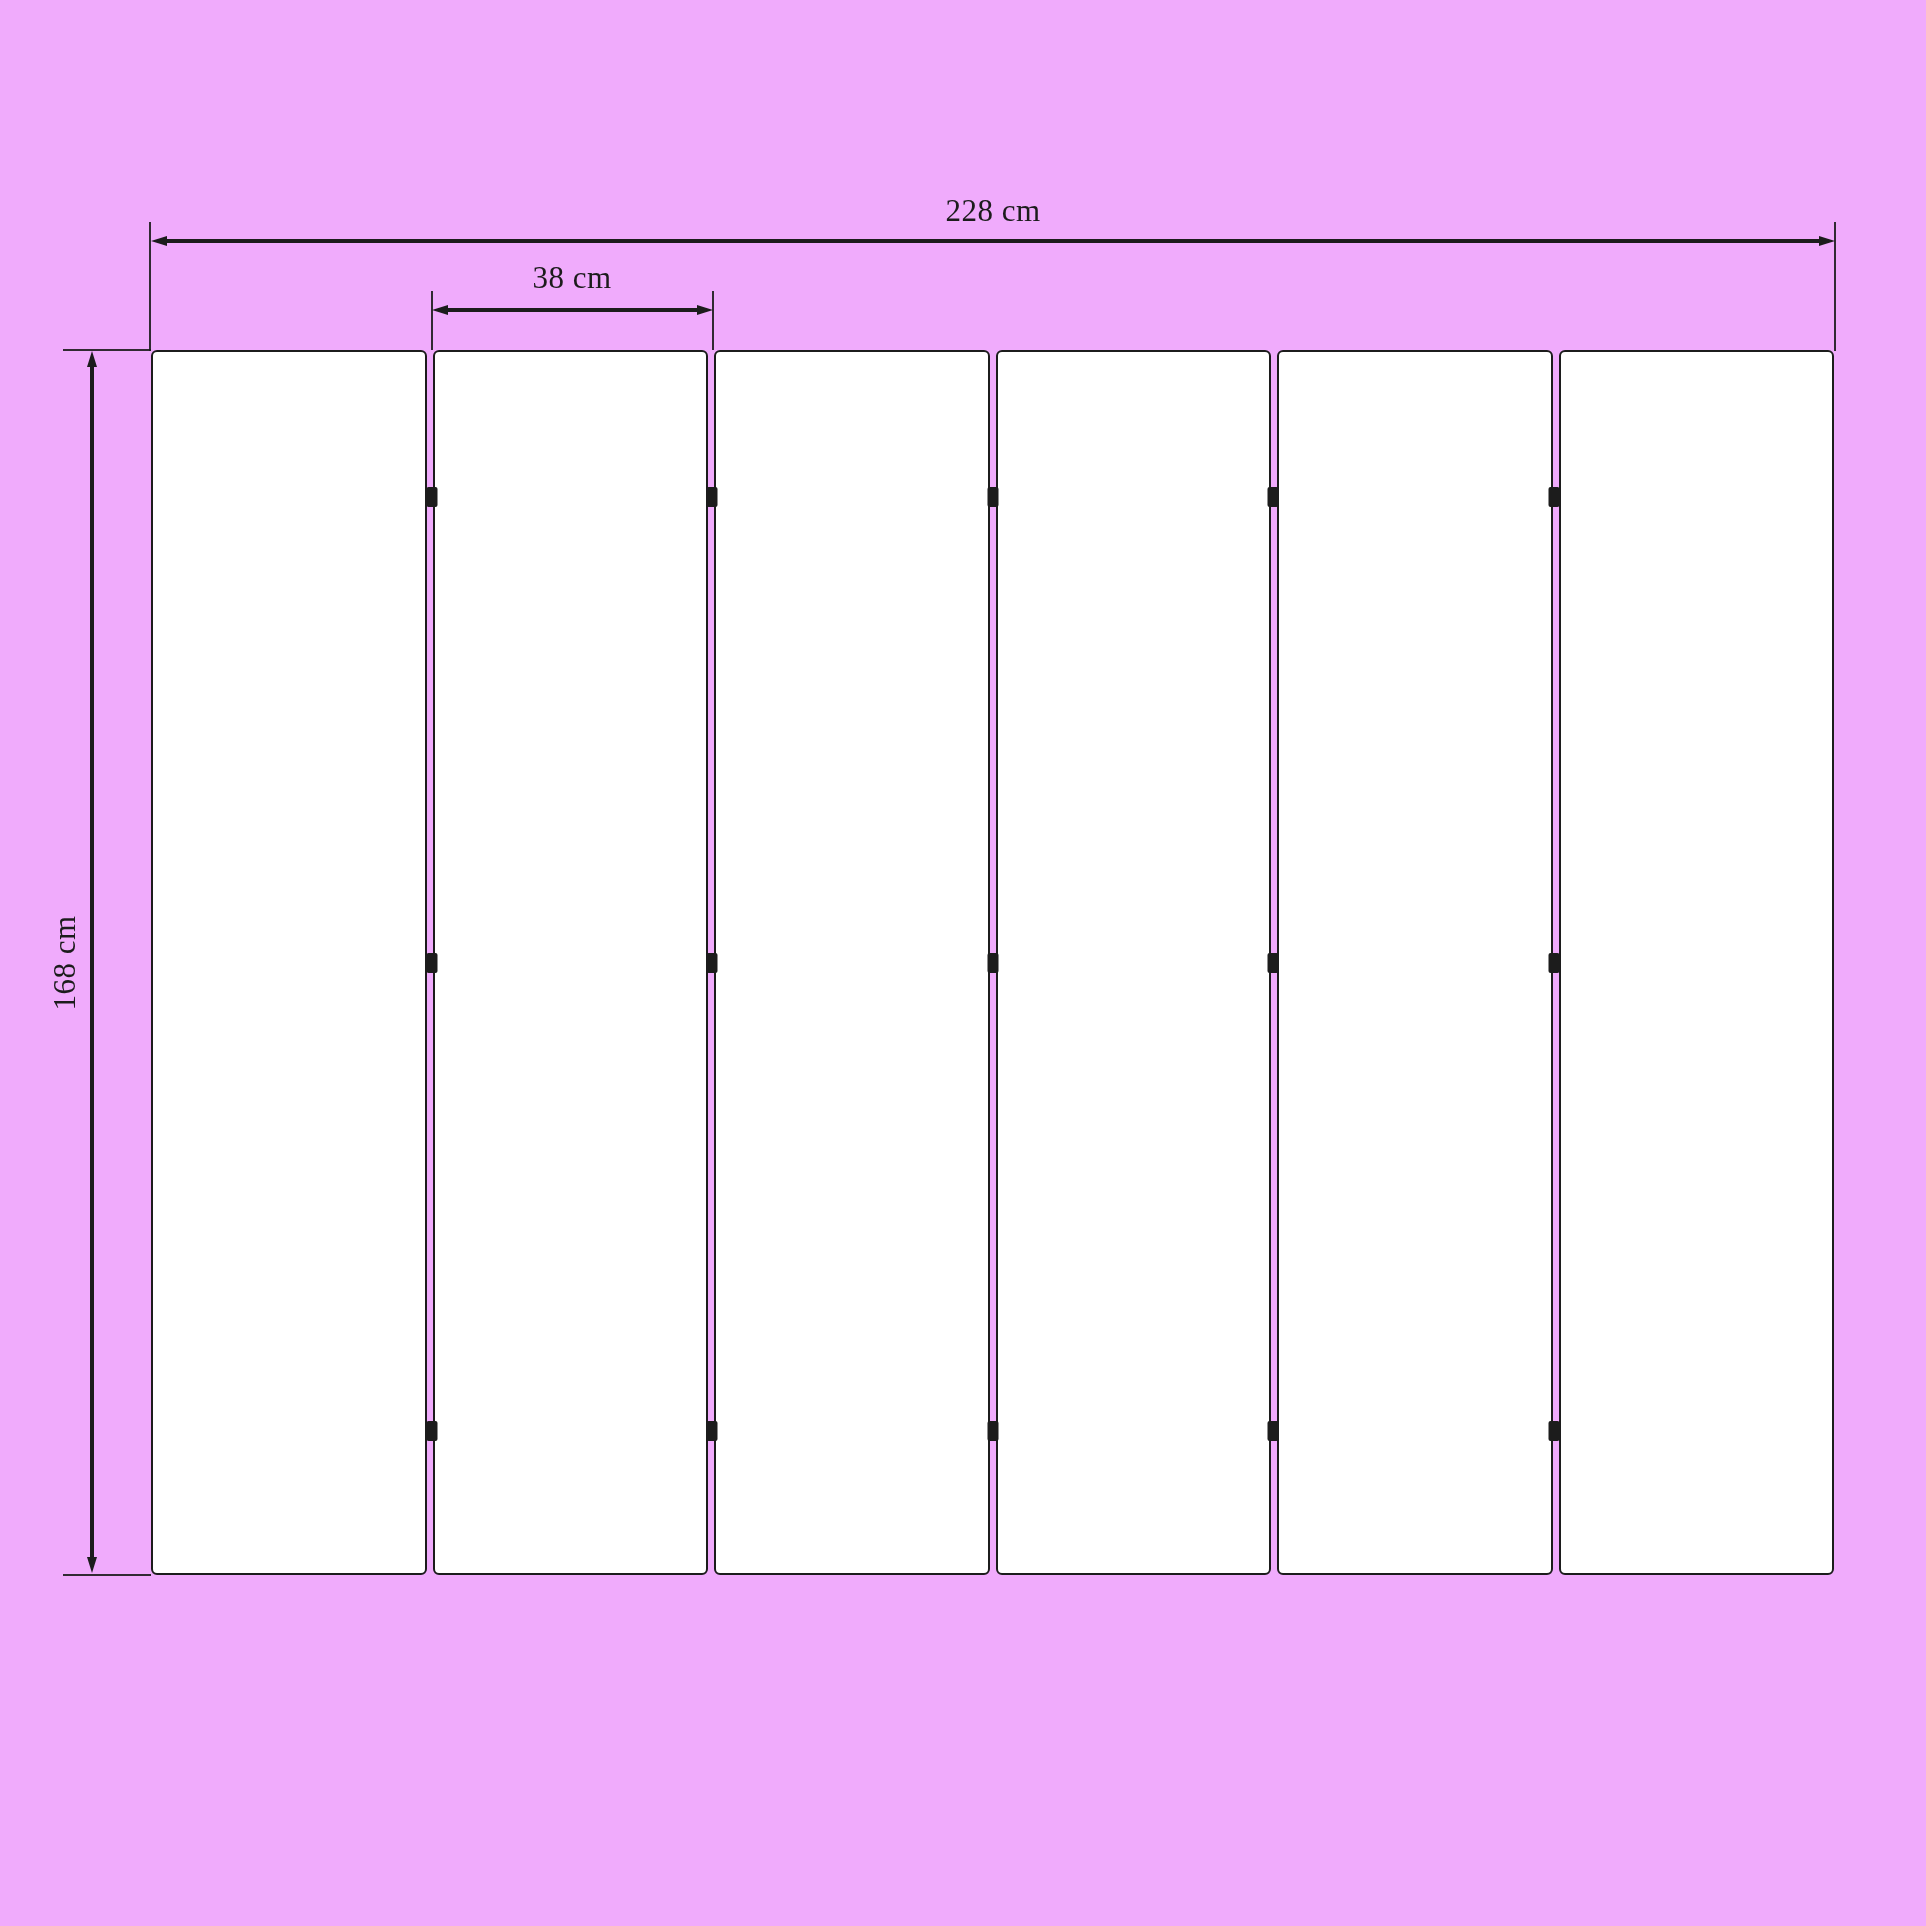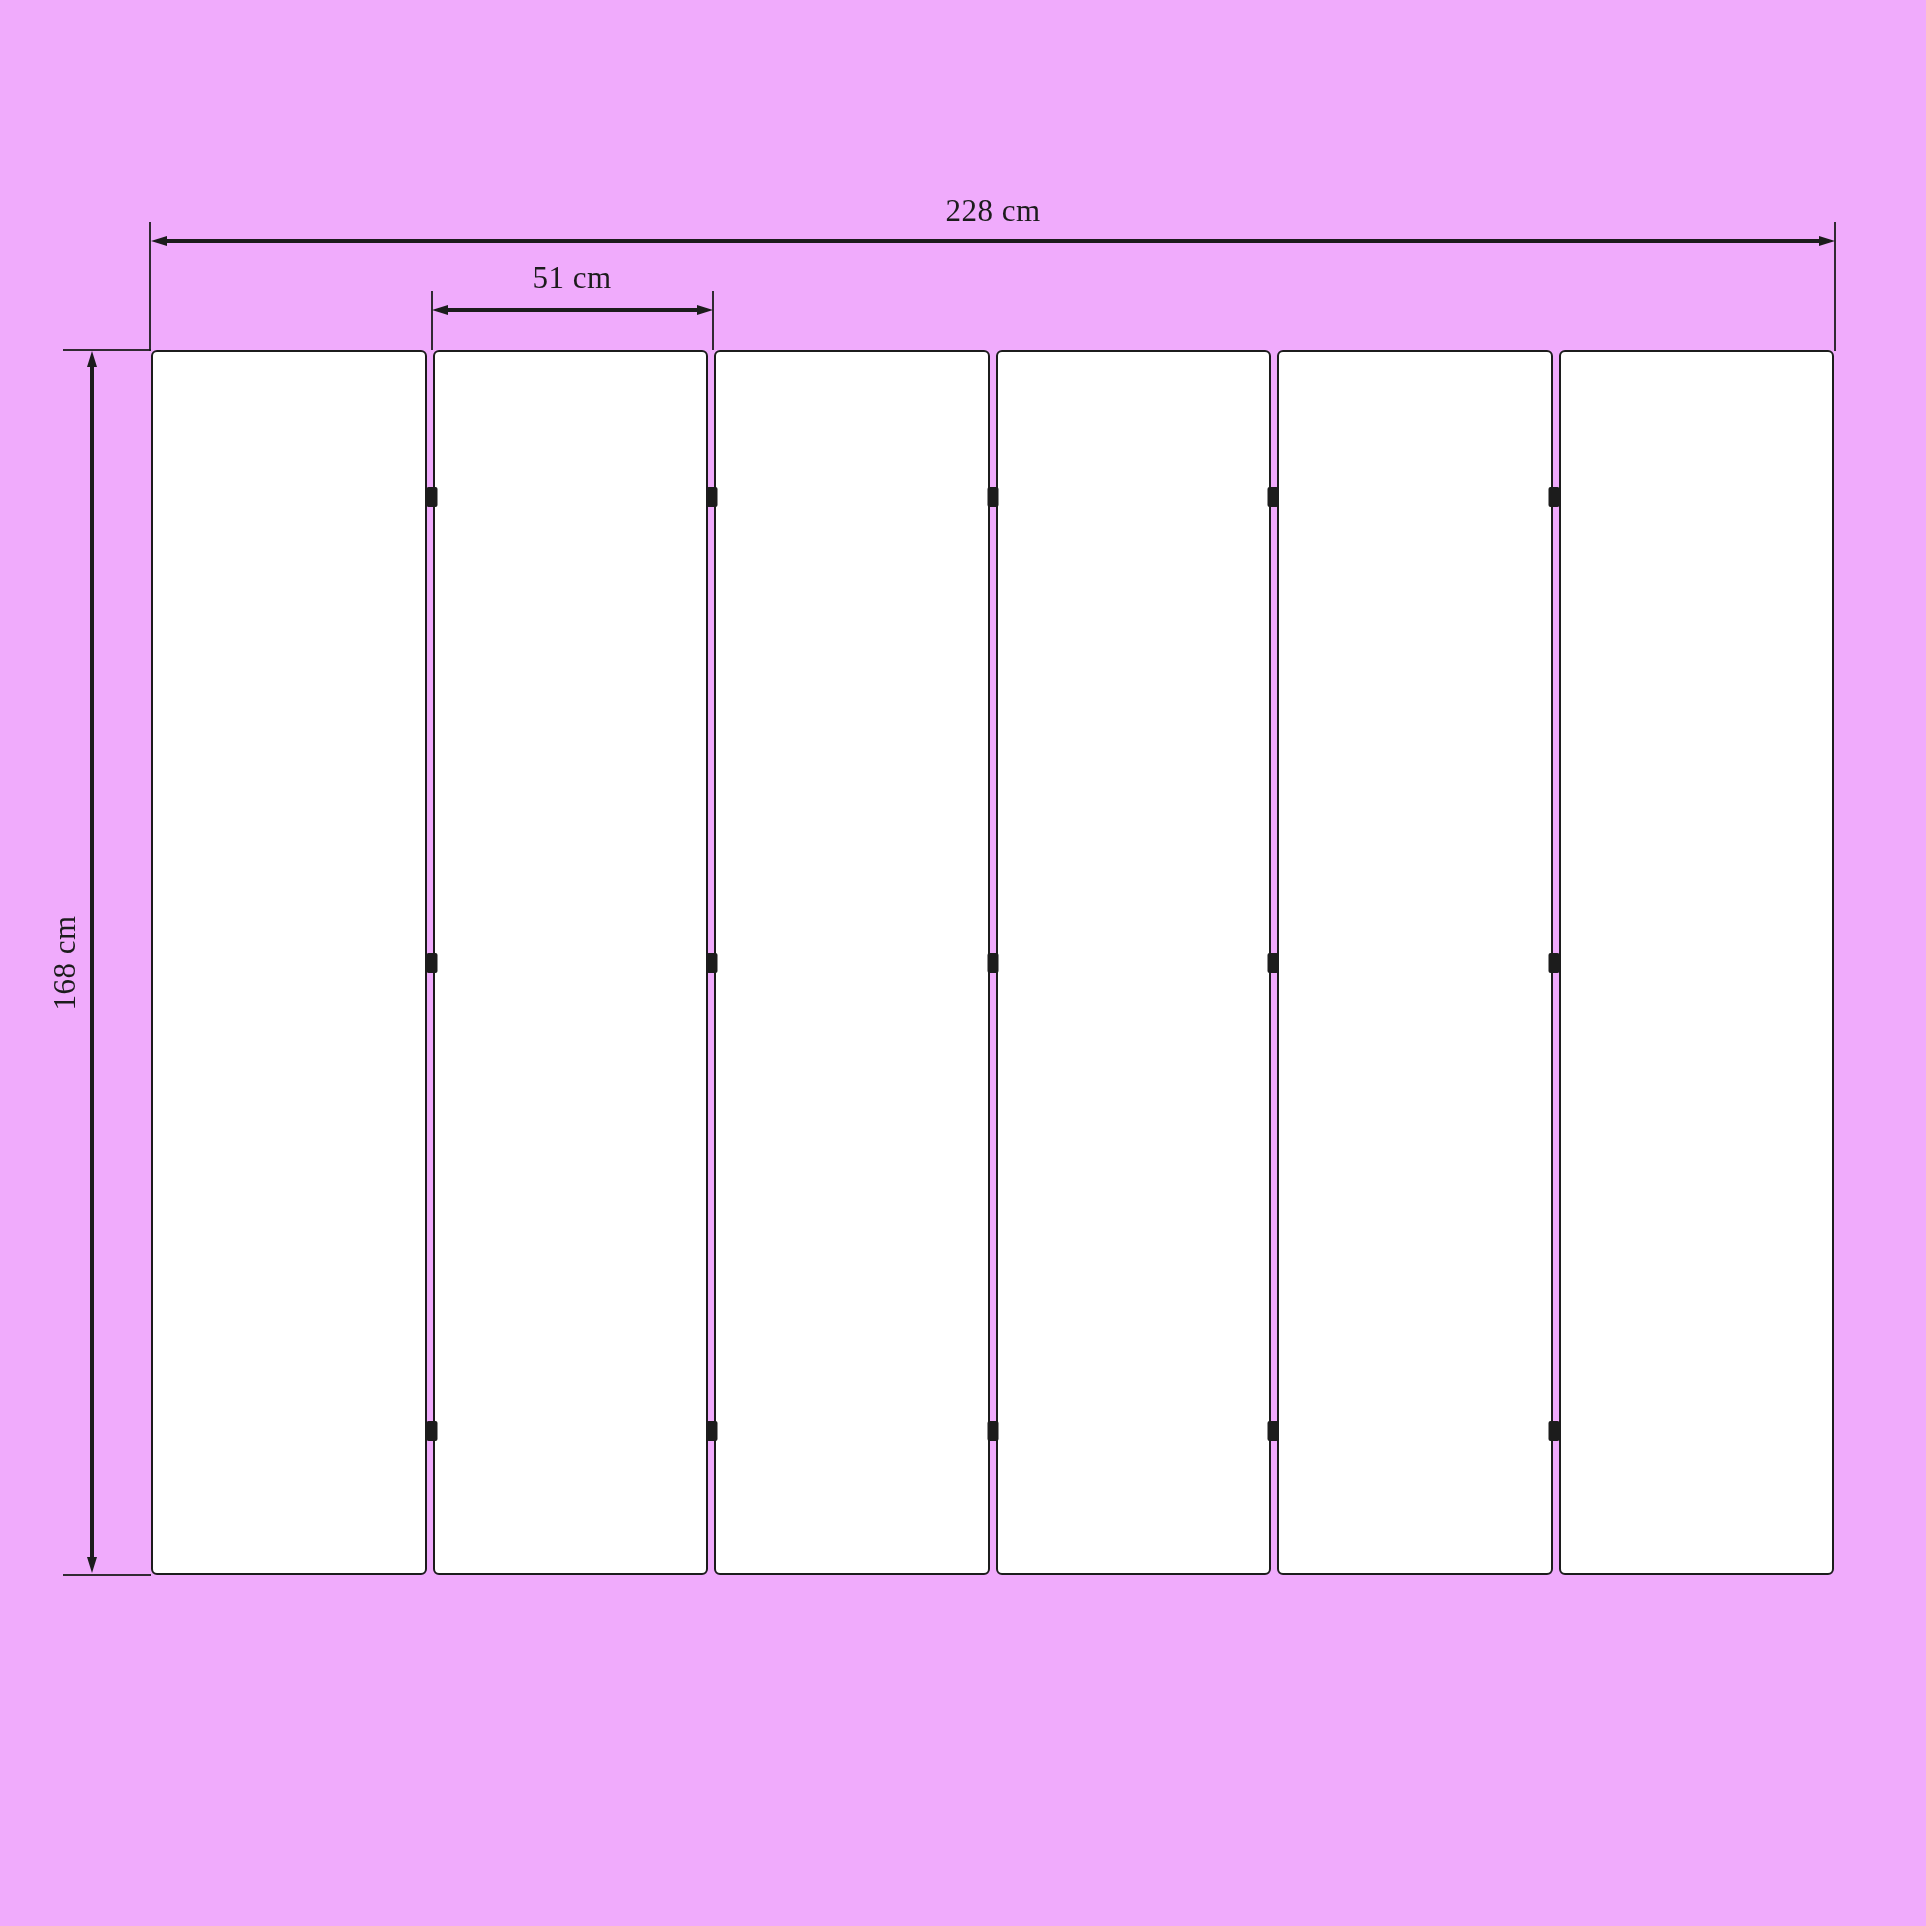--- a/index.html
+++ b/index.html
@@ -115,21 +115,21 @@
   <div class="dim-line h" style="left:166px; top:239px; width:1653px;"></div>
   <div class="ah left" style="left:151px; top:236px;"></div>
   <div class="ah right" style="left:1819px; top:236px;"></div>
   <div class="dim-label" style="left:993px; top:211px;">228 cm</div>
 
   <div class="ext v" style="left:431px; top:291px; height:59px;"></div>
   <div class="ext v" style="left:712px; top:291px; height:59px;"></div>
   <div class="dim-line h" style="left:447px; top:308px; width:251px;"></div>
   <div class="ah left" style="left:432px; top:305px;"></div>
   <div class="ah right" style="left:697px; top:305px;"></div>
-  <div class="dim-label" style="left:572px; top:278px;">51 cm</div>
+  <div class="dim-label" style="left:572px; top:278px;">38 cm</div>
 
   <div class="ext h" style="left:63px; top:349px; width:88px;"></div>
   <div class="ext h" style="left:63px; top:1574px; width:88px;"></div>
   <div class="dim-line v" style="left:90px; top:365px; height:1194px;"></div>
   <div class="ah up" style="left:87px; top:351px;"></div>
   <div class="ah down" style="left:87px; top:1557px;"></div>
   <div class="dim-label rot" style="left:65px; top:963px;">168 cm</div>
 
 </div>
 

